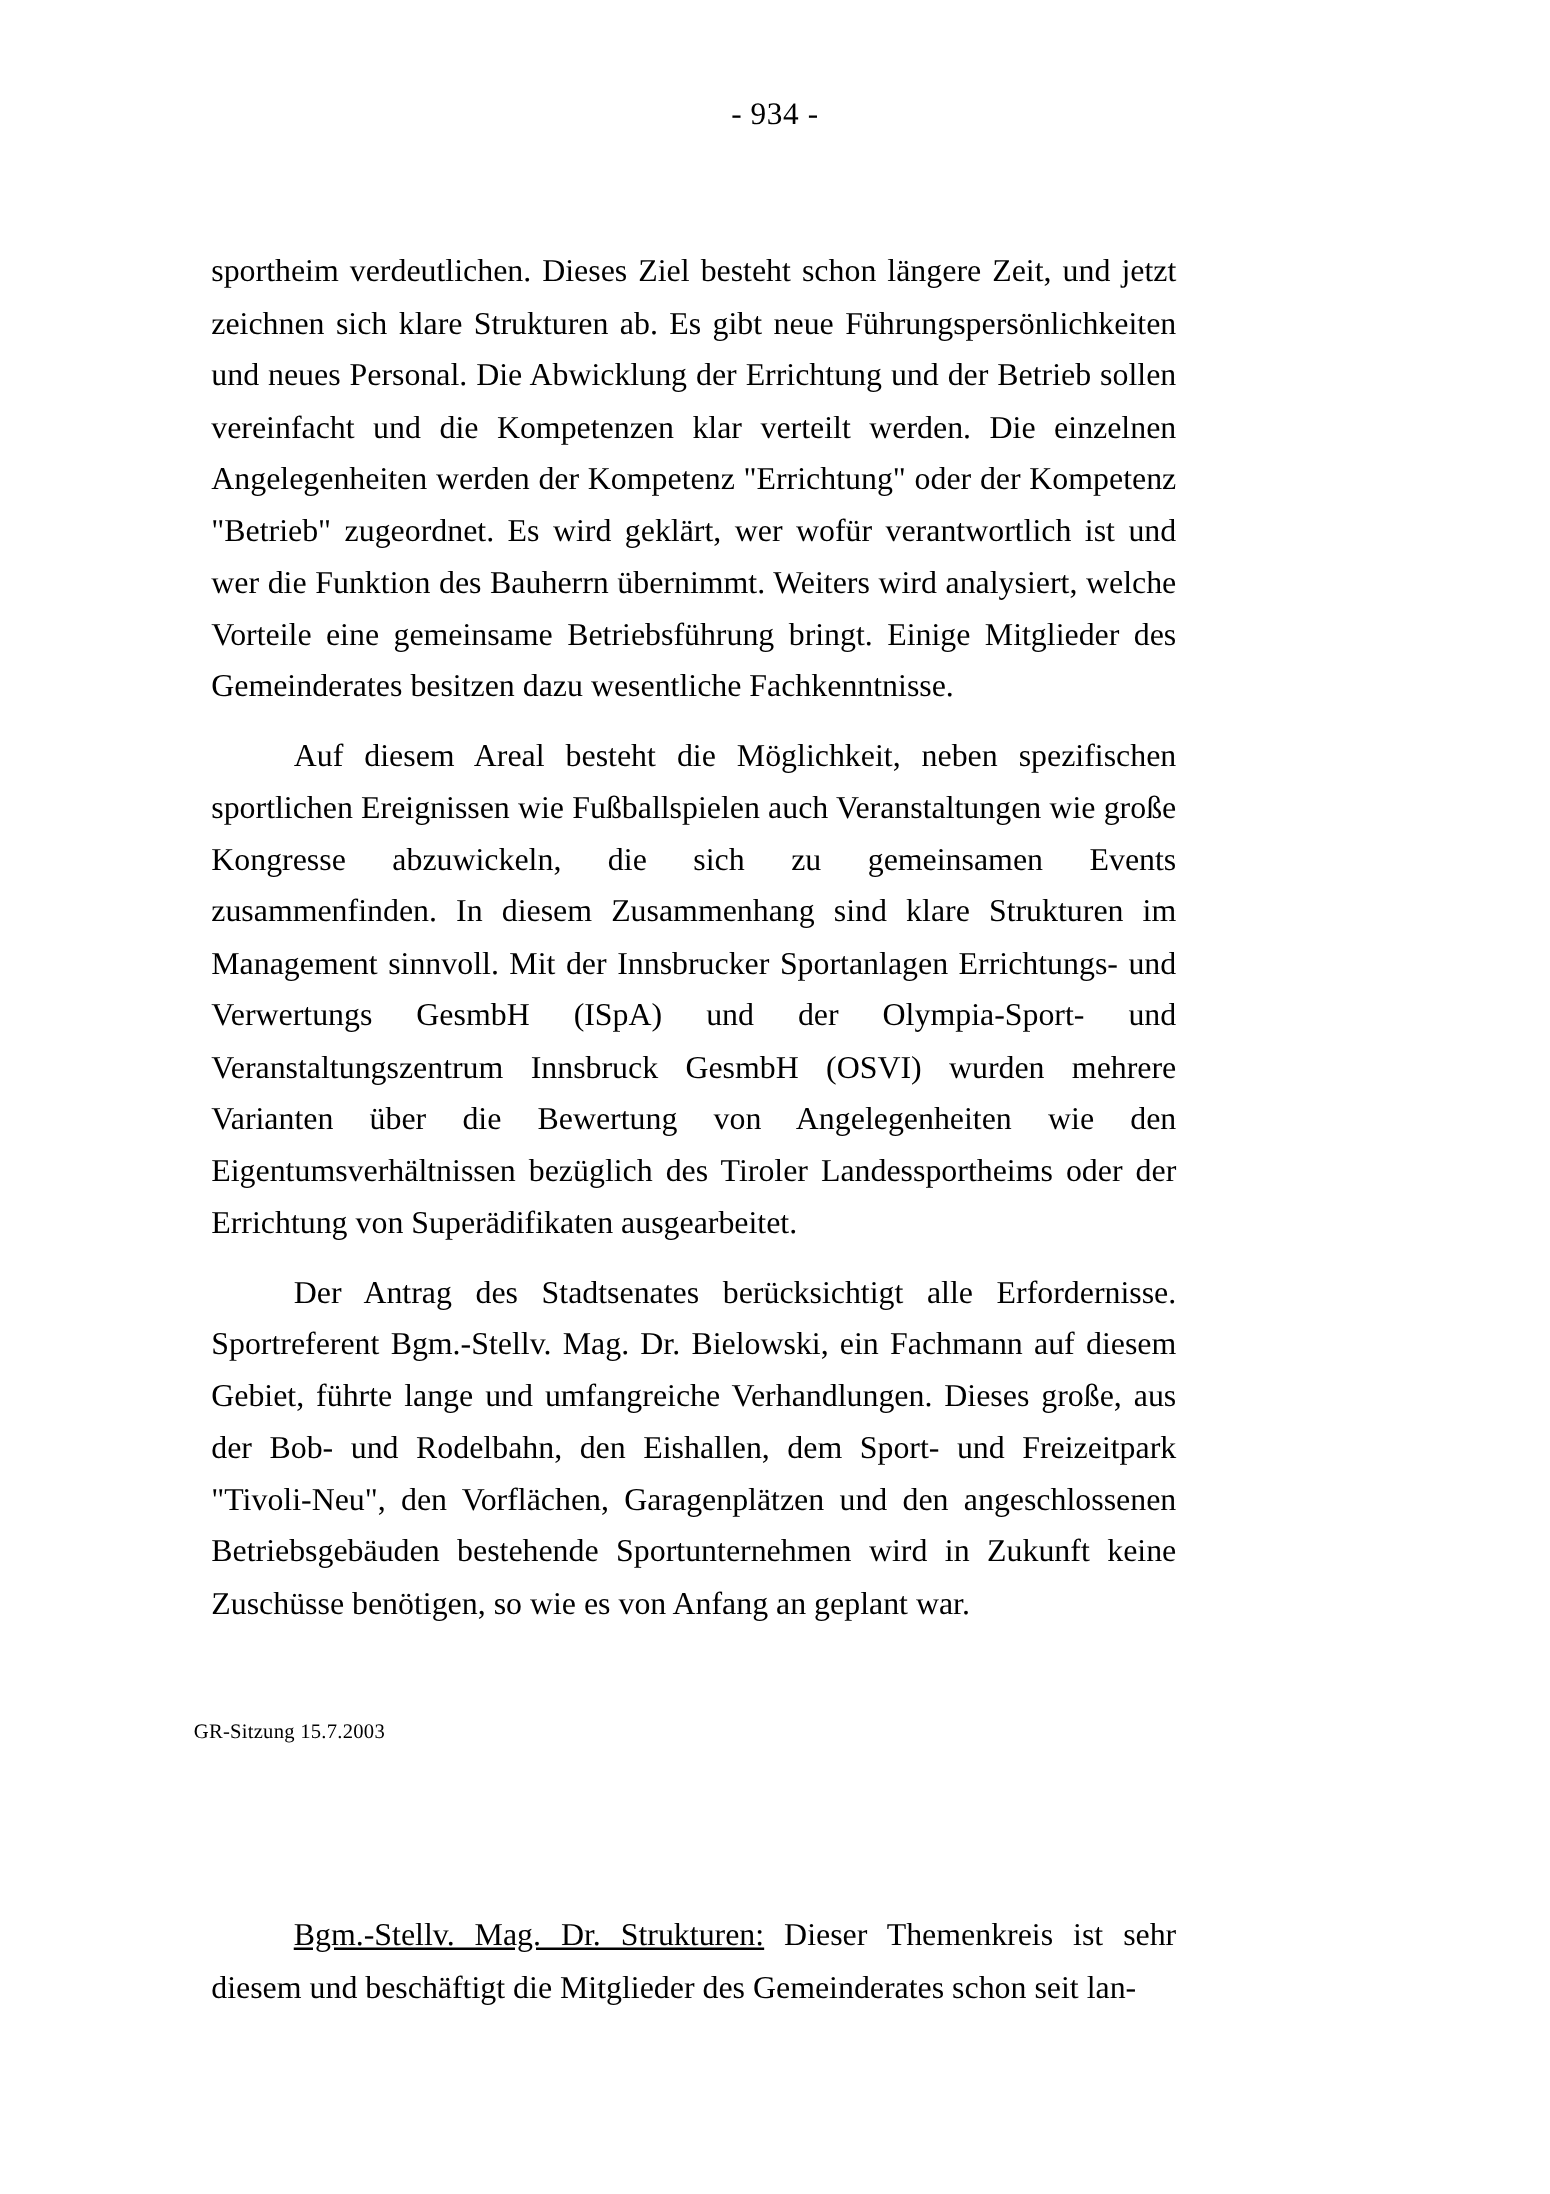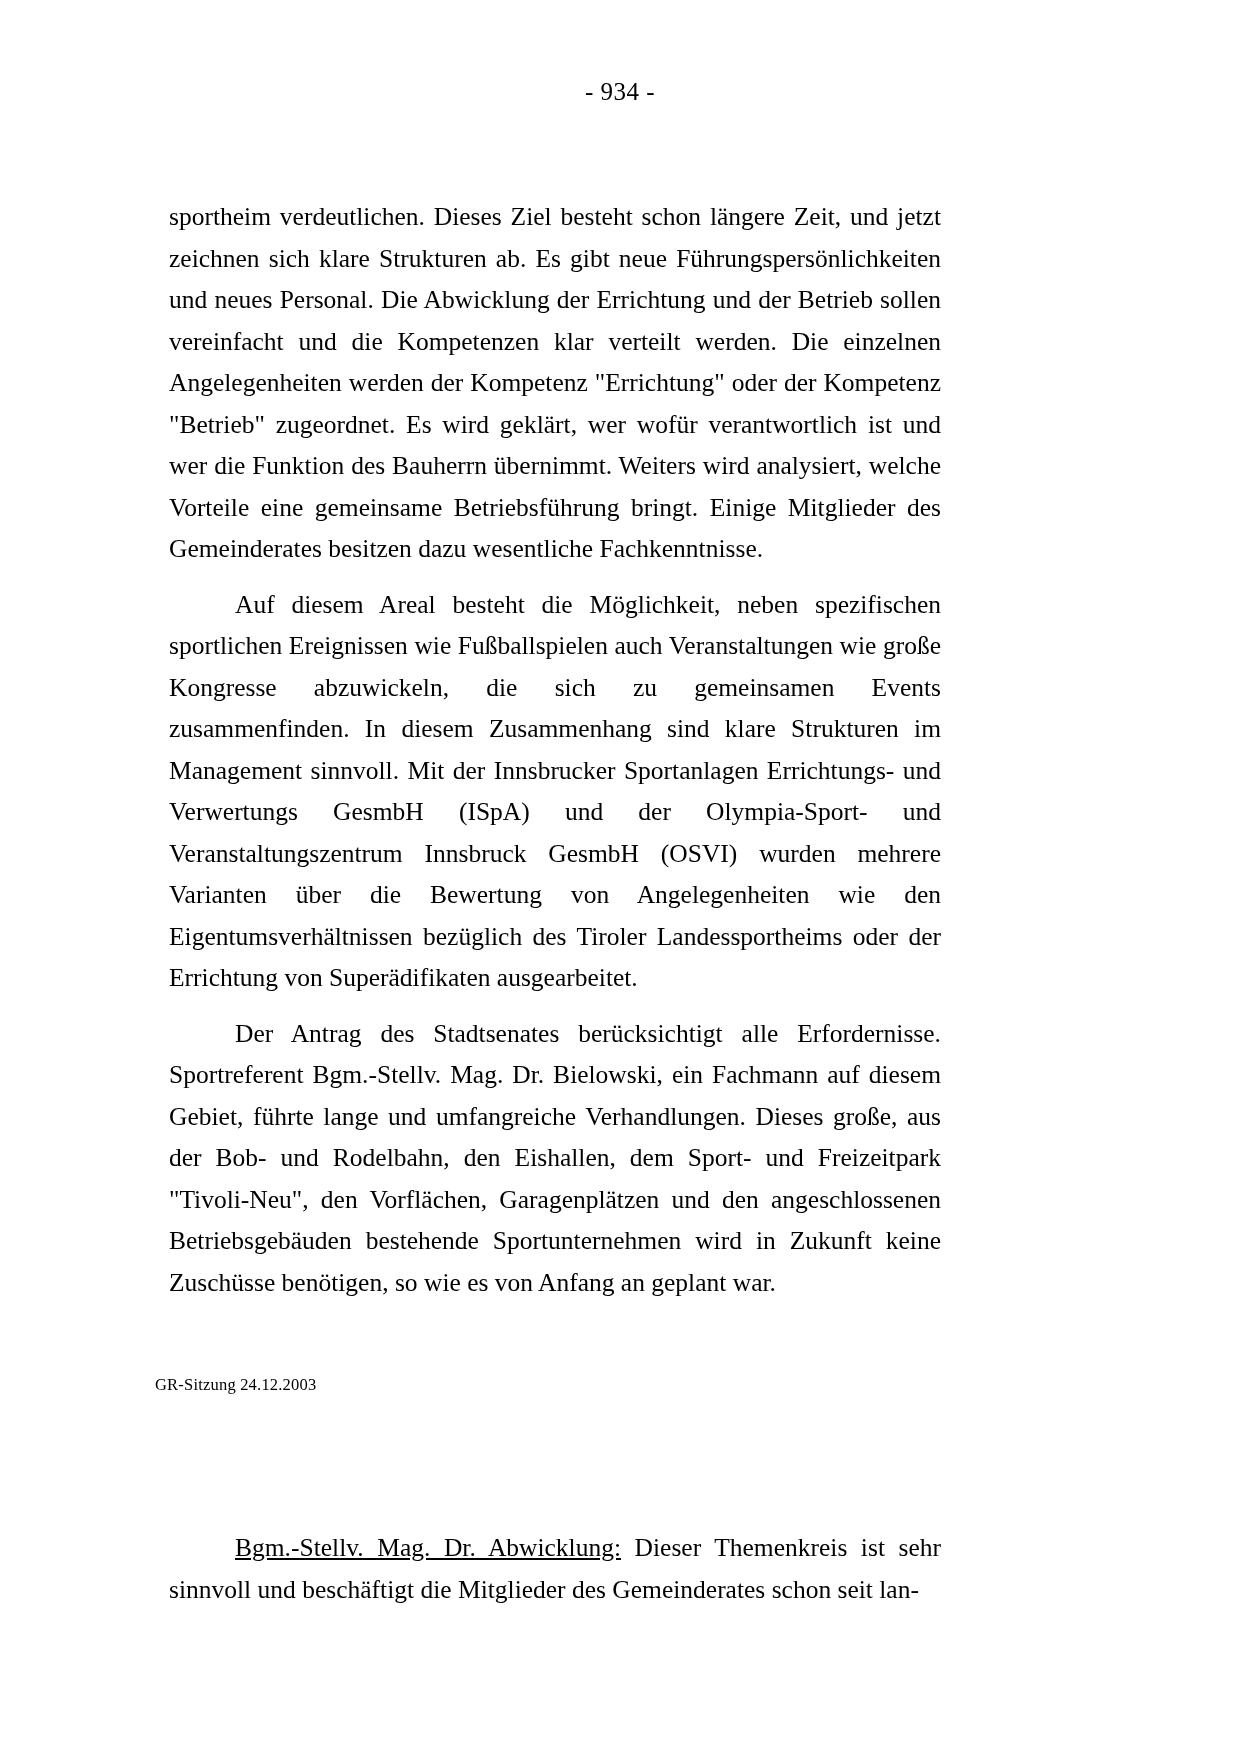--- a/index.html
+++ b/index.html
@@ -75,19 +75,19 @@
 
     <p class="para indent">Auf diesem Areal besteht die Möglichkeit, neben spezifischen sportlichen Ereignissen wie Fußballspielen auch Veranstaltungen wie große Kongresse abzuwickeln, die sich zu gemeinsamen Events zusammenfinden. In diesem Zusammenhang sind klare Strukturen im Management sinnvoll. Mit der Innsbrucker Sportanlagen Errichtungs- und Verwertungs GesmbH (ISpA) und der Olympia-Sport- und Veranstaltungszentrum Innsbruck GesmbH (OSVI) wurden mehrere Varianten über die Bewertung von Angelegenheiten wie den Eigentumsverhältnissen bezüglich des Tiroler Landessportheims oder der Errichtung von Superädifikaten ausgearbeitet.</p>
 
     <p class="para indent">Der Antrag des Stadtsenates berücksichtigt alle Erfordernisse. Sportreferent Bgm.-Stellv. Mag. Dr. Bielowski, ein Fachmann auf diesem Gebiet, führte lange und umfangreiche Verhandlungen. Dieses große, aus der Bob- und Rodelbahn, den Eishallen, dem Sport- und Freizeitpark "Tivoli-Neu", den Vorflächen, Garagenplätzen und den angeschlossenen Betriebsgebäuden bestehende Sportunternehmen wird in Zukunft keine Zuschüsse benötigen, so wie es von Anfang an geplant war.</p>
 
     <div class="blk-gap-1"></div>
 
 
     <div class="blk-gap-2"></div>
 
-    <p class="para indent"><span class="u">Bgm.-Stellv. Mag. Dr. Abwicklung:</span><span> Dieser Themenkreis ist sehr sinnvoll und beschäftigt die Mitglieder des Gemeinderates schon seit lan-</span></p>
+    <p class="para indent"><span class="u">Bgm.-Stellv. Mag. Dr. Strukturen:</span><span> Dieser Themenkreis ist sehr diesem und beschäftigt die Mitglieder des Gemeinderates schon seit lan-</span></p>
 
   </div>
 
-  <div class="footer">GR-Sitzung 24.12.2003</div>
+  <div class="footer">GR-Sitzung 15.7.2003</div>
 
 </div>
 
 </body></html>

